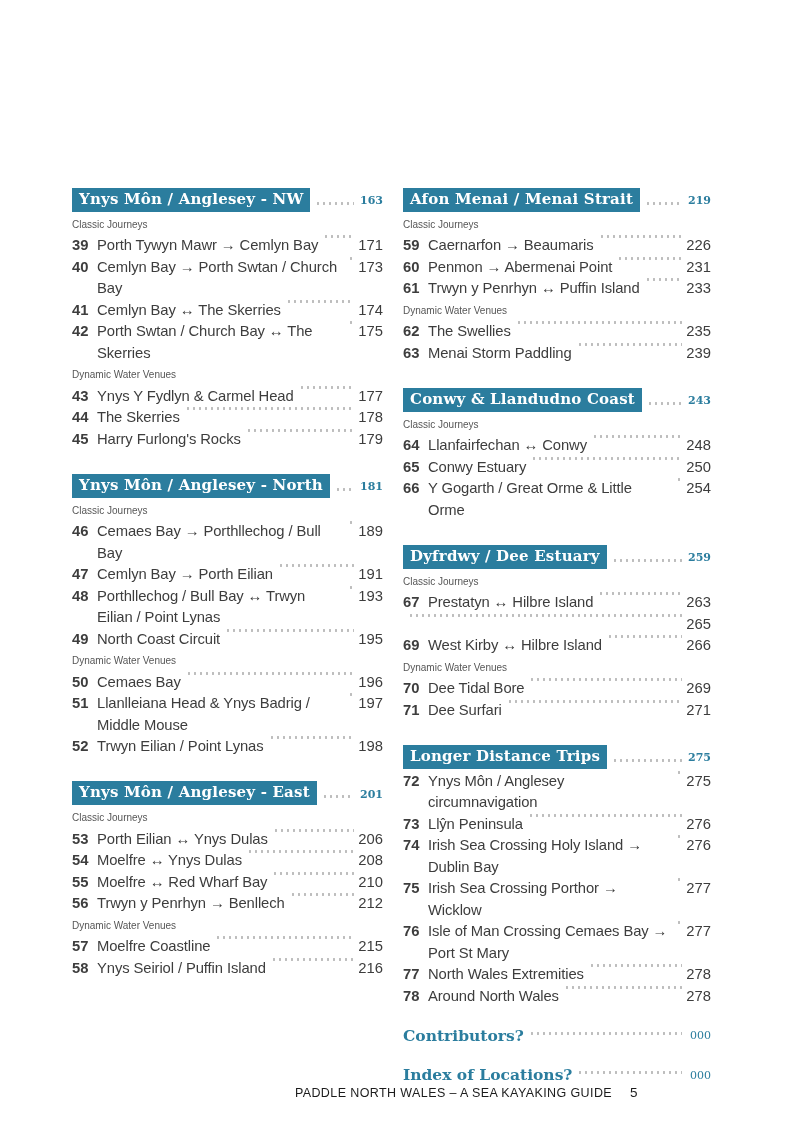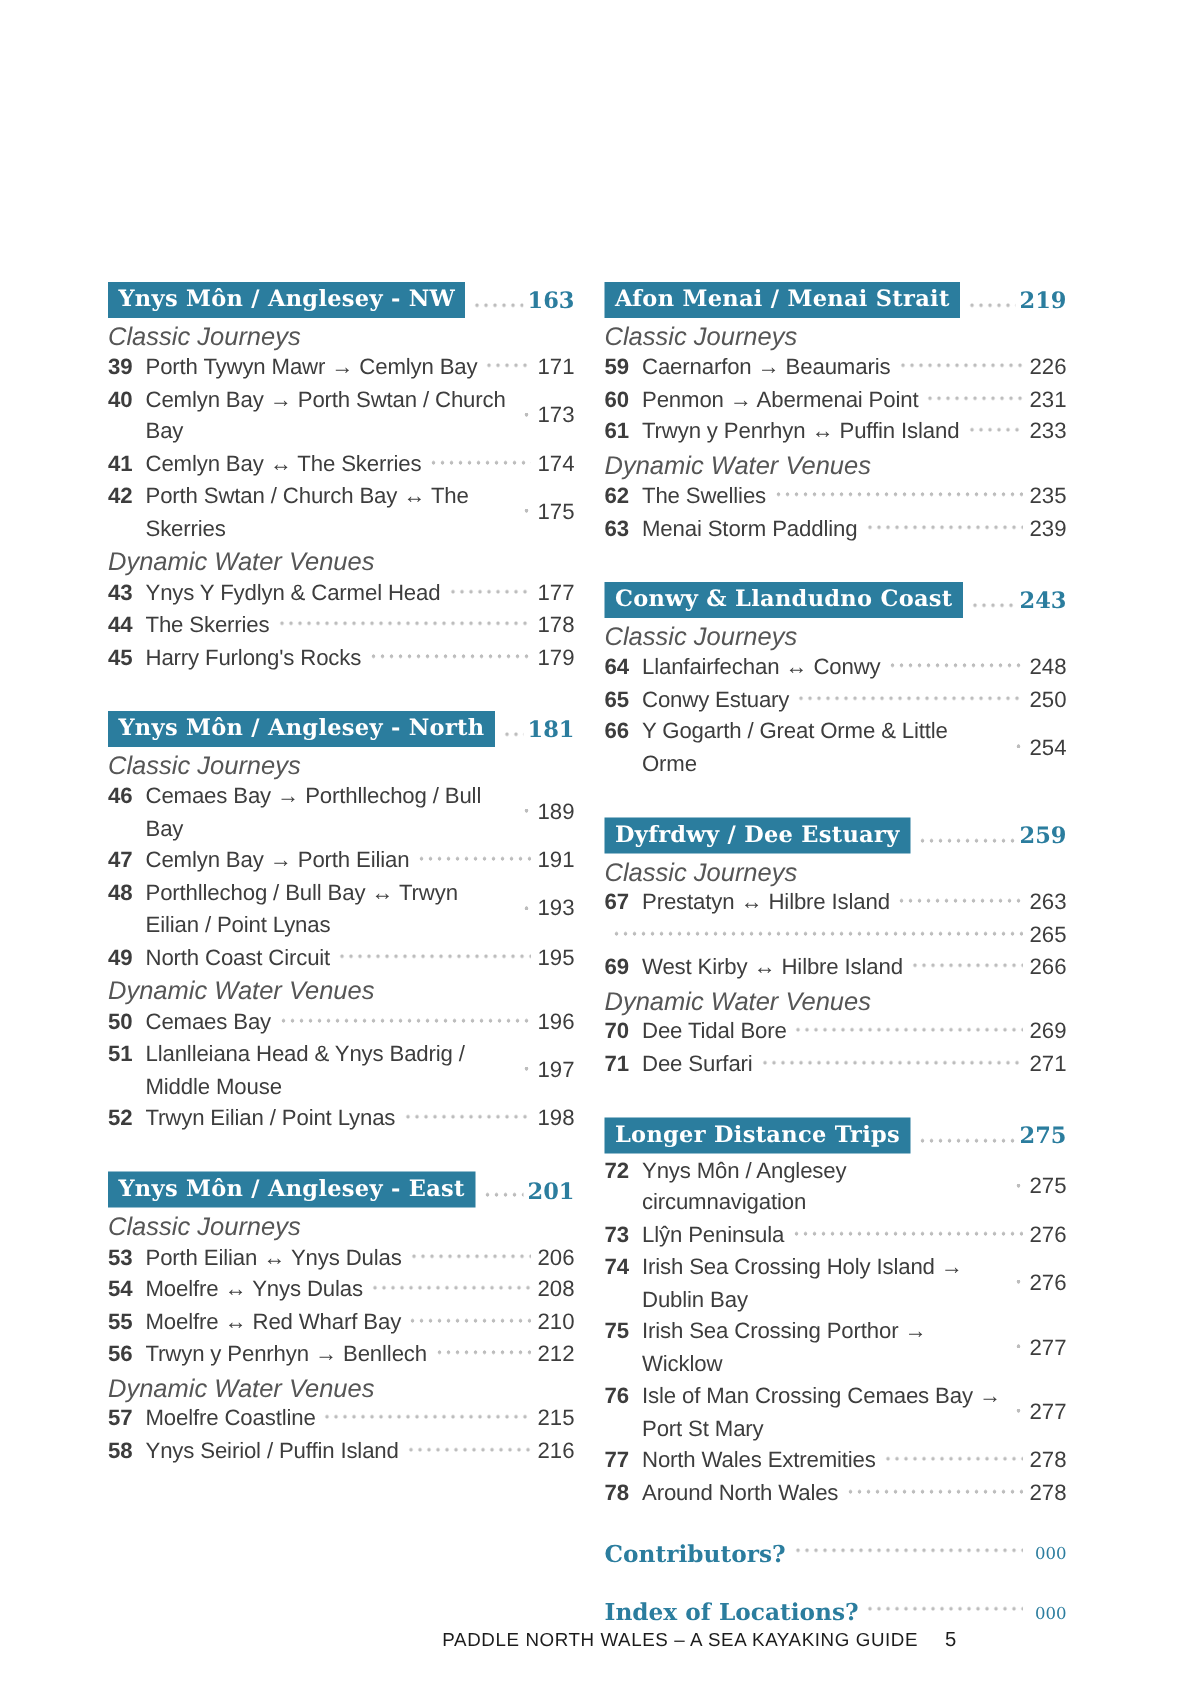--- a/index.html
+++ b/index.html
@@ -23,30 +23,30 @@
   .section{margin-top:14px;}
   .section:first-child{margin-top:0;}
 
   .sec-row{display:flex;align-items:flex-end;margin-bottom:2px;}
   .badge{
     display:inline-block;background:var(--accent);color:#fff;
     font-family:"DejaVu Serif",serif;font-weight:700;font-size:15px;
     line-height:1;padding:4px 7px 5px 7px;letter-spacing:.2px;white-space:nowrap;
   }
   .sec-row .pg{
-    font-family:"DejaVu Serif",serif;font-weight:700;font-size:15px;
+    font-family:"DejaVu Serif",serif;font-weight:700;font-size:11px;
     color:var(--accent);
     margin-top:12px;
   }
 
   .subhead{
-    font-style:italic;color:var(--subhead);font-size:17px;line-height:21.5px;
-  }
-
-  .entry{display:flex;align-items:center;}
+    color:var(--subhead);font-size:10px;line-height:21.5px;
+  }
+
+  .entry{display:flex;align-items:flex-start;}
   .entry-main{
     flex:0 1 auto;min-width:0;font-size:14.8px;line-height:21.5px;
     padding-left:25px;text-indent:-25px;letter-spacing:-0.1px;
   }
   .num{display:inline-block;width:25px;text-indent:0;font-weight:700;}
   .dots{
     flex:1 1 auto;min-width:6px;height:3px;margin:0 3px 4px 5px;
     background-image:radial-gradient(circle,var(--dots) 1.1px,transparent 1.4px);
     background-size:6px 3px;background-repeat:repeat-x;background-position:left bottom;
   }

